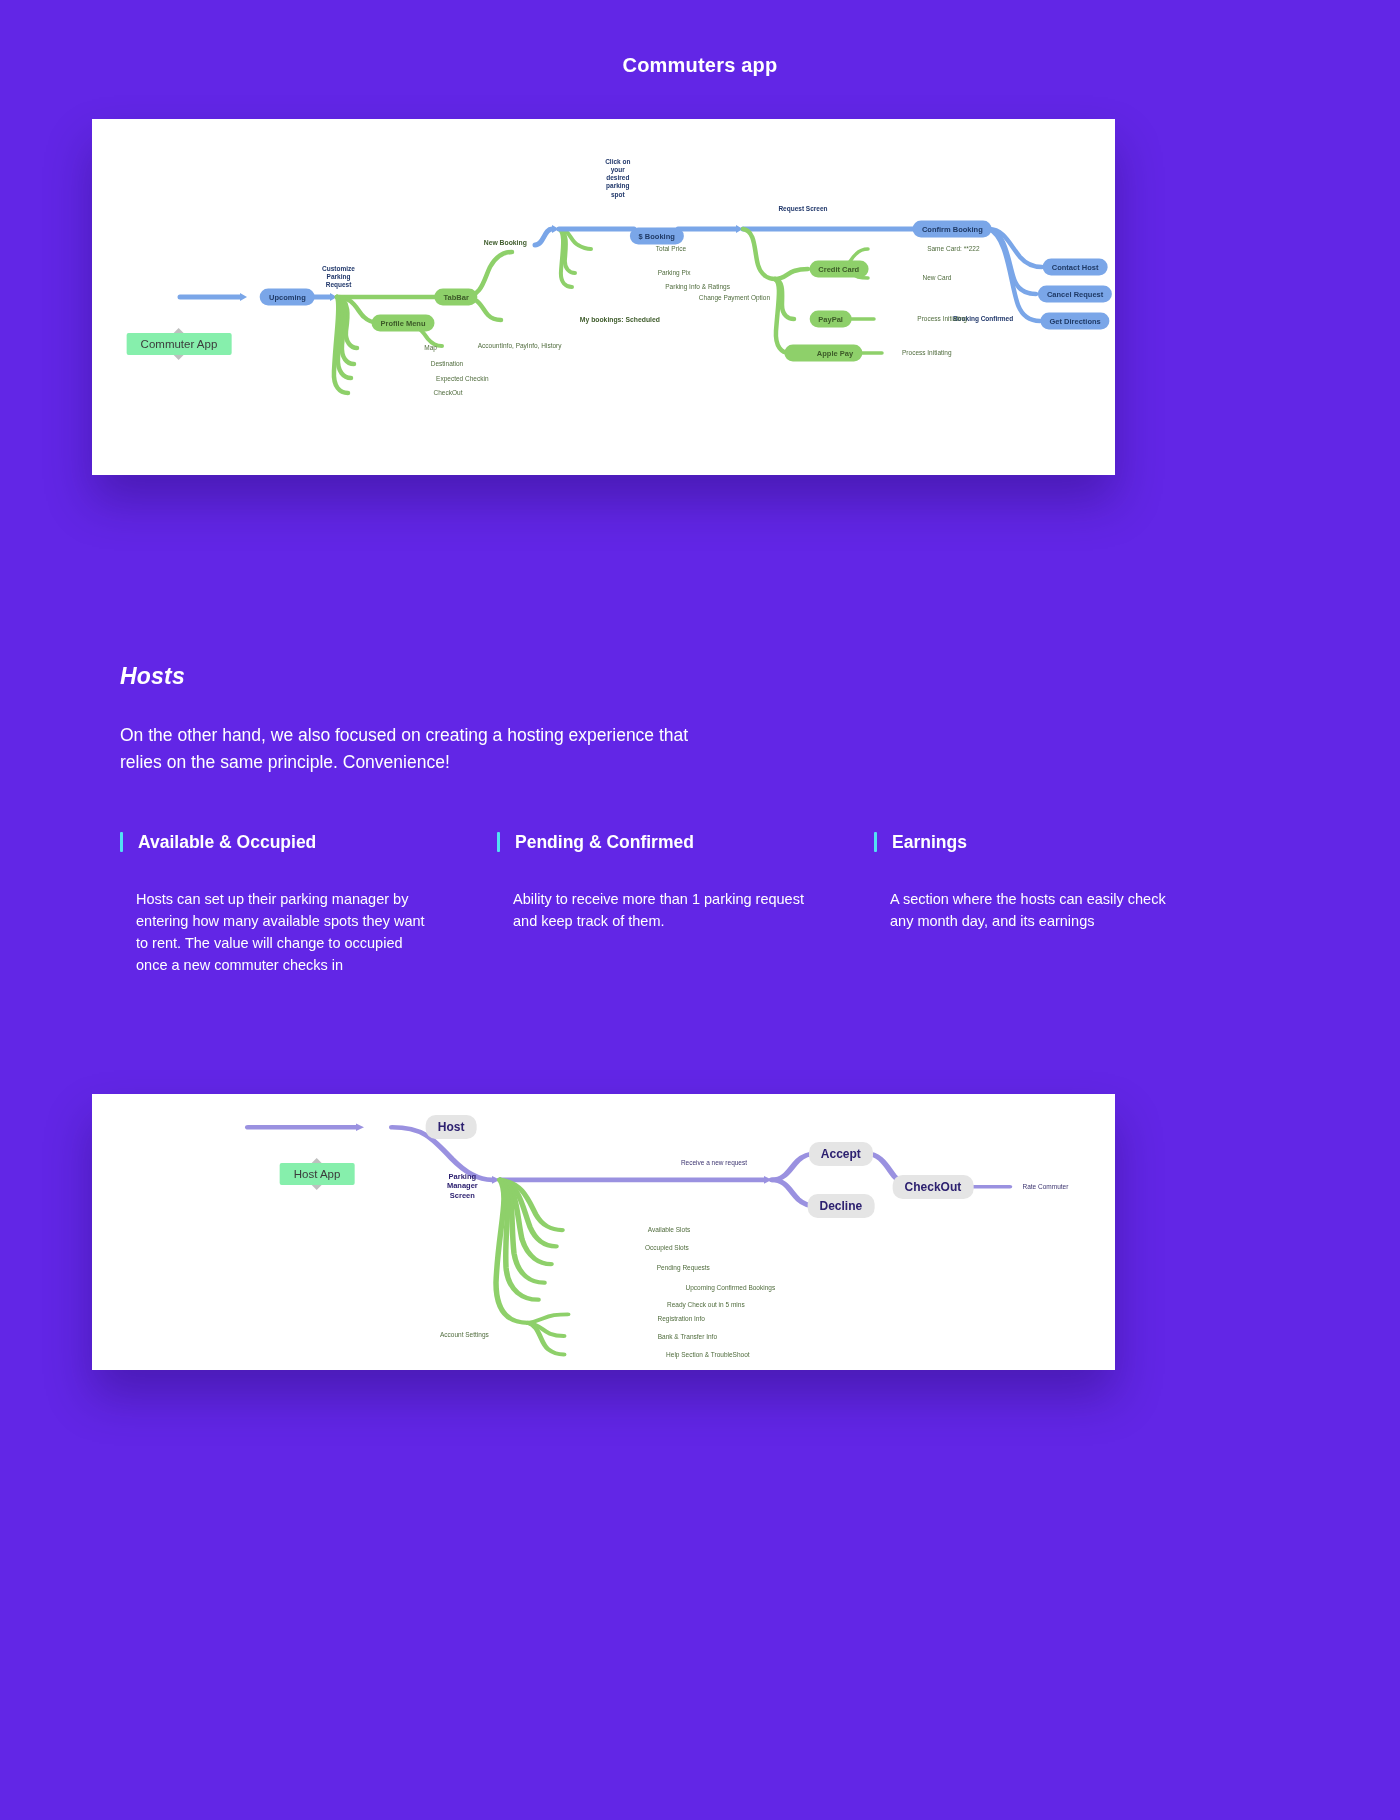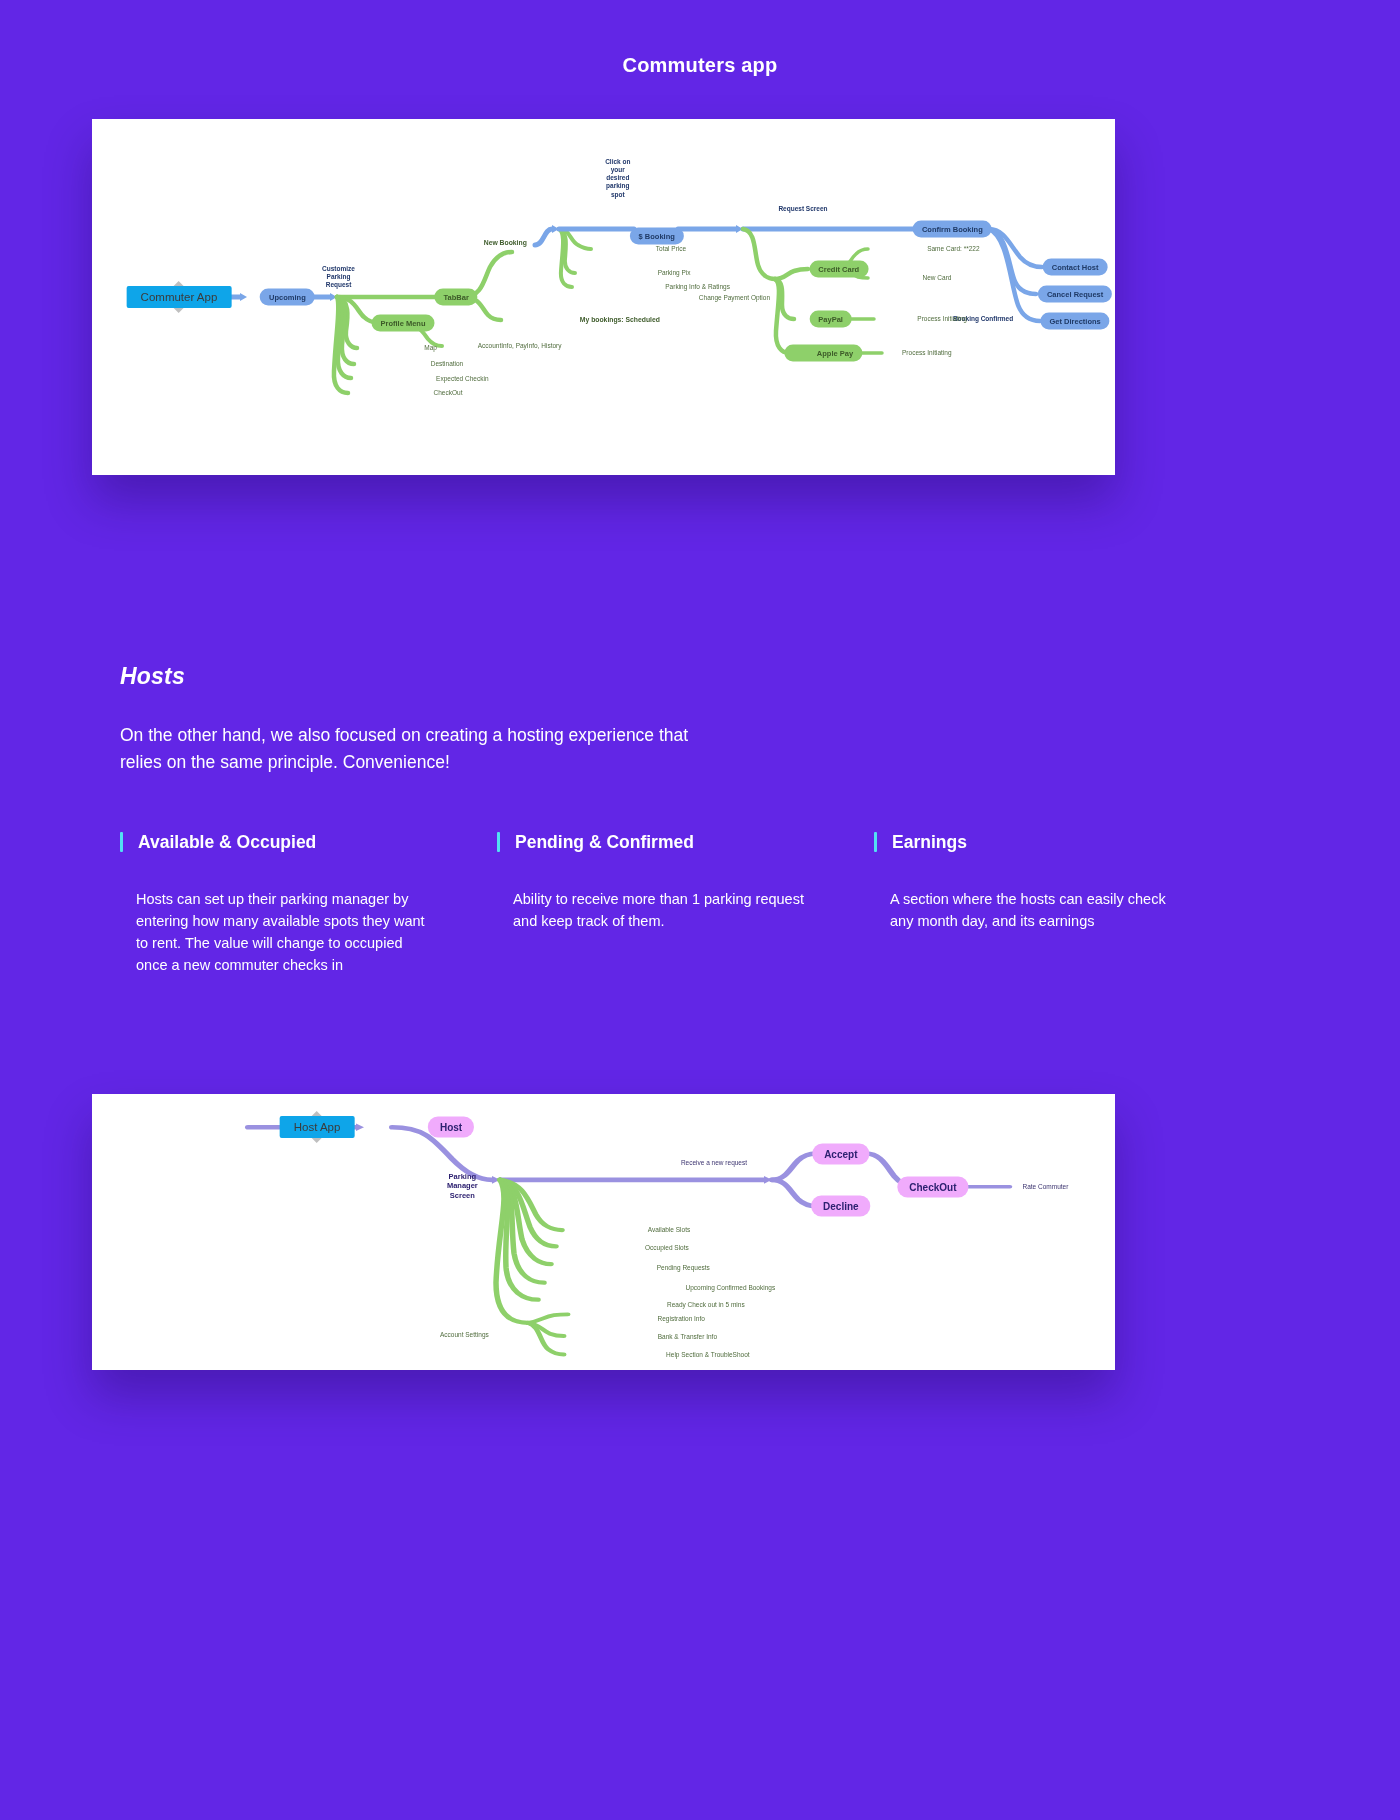--- a/index.html
+++ b/index.html
@@ -30,36 +30,36 @@
   .diagram svg{position:absolute;left:0;top:0;width:100%;height:100%;}
 
   
   .node{
     position:absolute;transform:translate(-50%,-50%);
     display:flex;align-items:center;justify-content:center;
     white-space:nowrap;text-align:center;
     box-sizing:border-box;
   }
   .node.root{
-    background:#0ea5e9;color:#3b3b3b;font-size:11.5px;
-    padding:5px 14px;border-radius:2px;
+    background:#86efac;color:#3b3b3b;font-size:11.5px;
+    padding:5px 14px;border-radius:2px;margin-top:47px;
   }
   .node.root::before,.node.root::after{
     content:"";position:absolute;left:50%;margin-left:-5px;
     border-left:5px solid transparent;border-right:5px solid transparent;
   }
   .node.root::before{top:-5px;border-bottom:5px solid #bfbfbf;}
   .node.root::after{bottom:-5px;border-top:5px solid #bfbfbf;}
 
   .node.blue{
     background:#7aa6e8;color:#1f3a66;font-size:7.5px;font-weight:700;
     padding:4px 9px;border-radius:9px;
   }
   .node.purple{
-    background:#f0abfc;color:#2d2170;font-size:10px;font-weight:700;
+    background:#e5e5e5;color:#2d2170;font-size:12px;font-weight:700;
     padding:5px 12px;border-radius:10px;
   }
   .node.green{
     background:#8ed06a;color:#3c5a28;font-size:7.5px;font-weight:700;
     padding:4px 9px;border-radius:9px;
   }
 
   
   .lbl{
     position:absolute;transform:translate(-50%,-50%);

